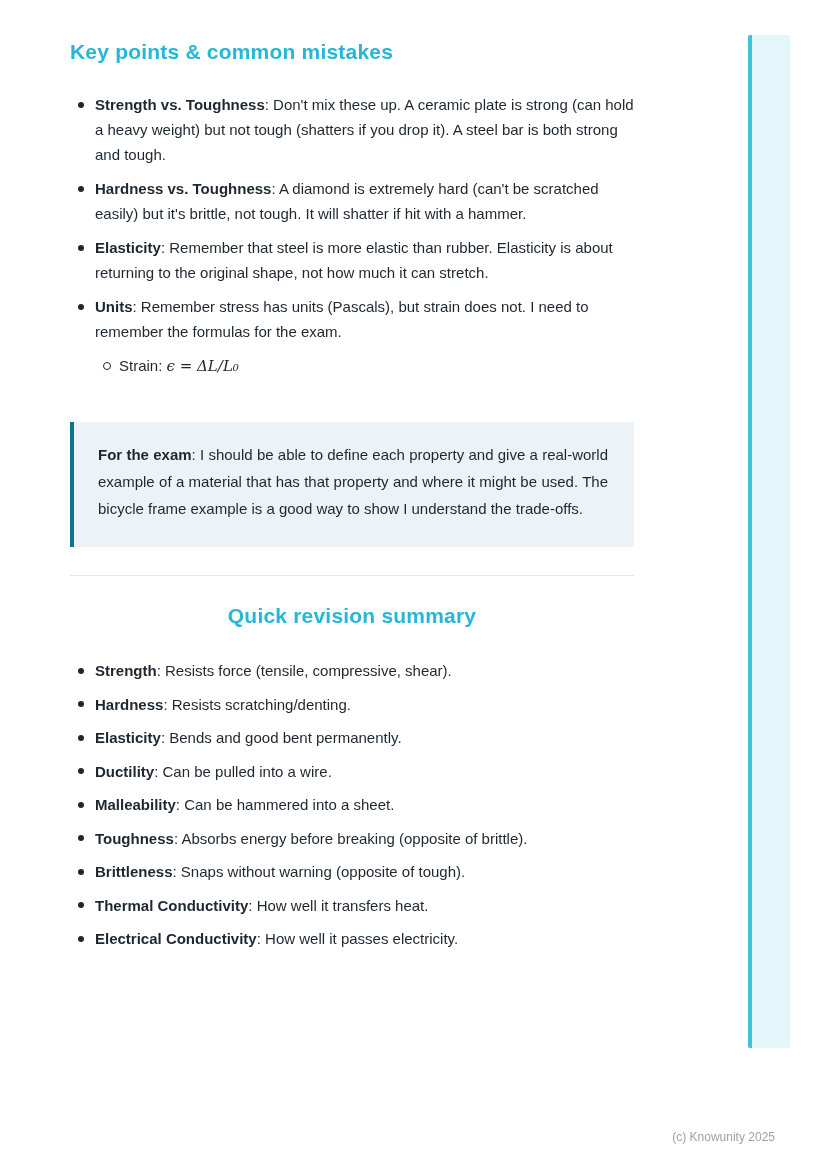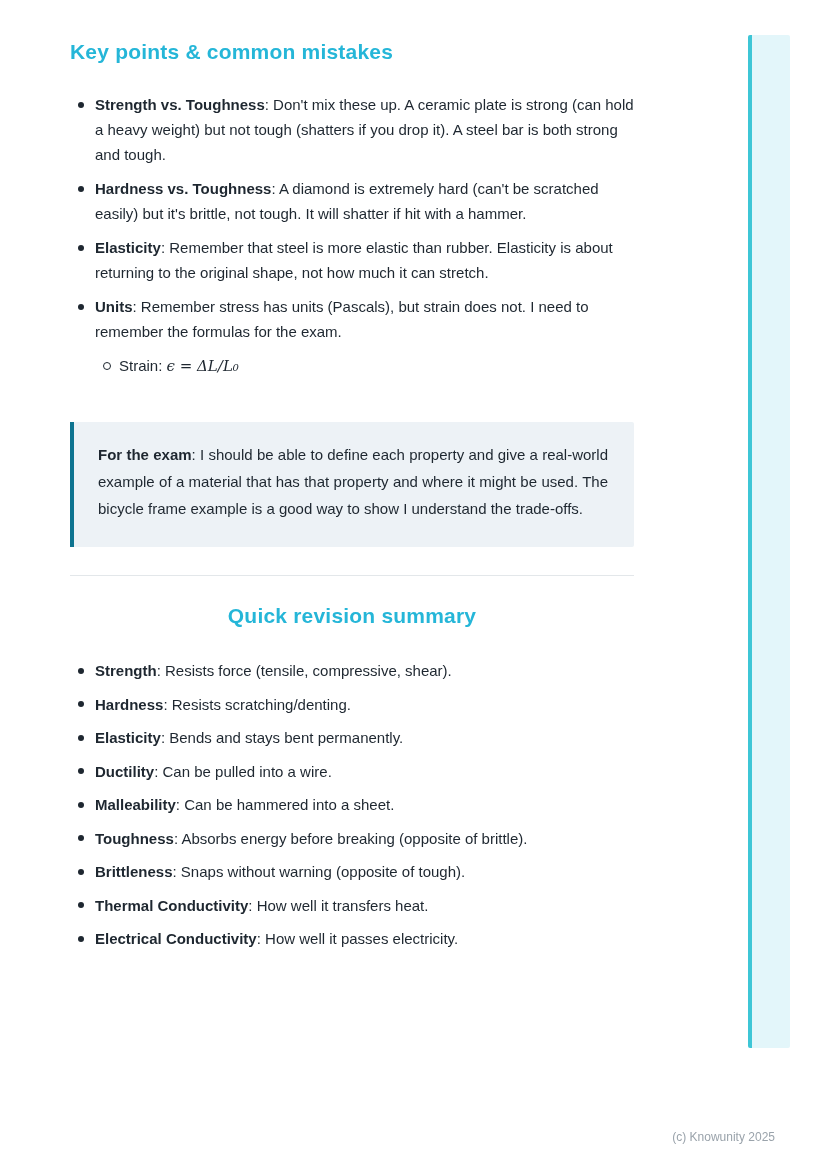--- a/index.html
+++ b/index.html
@@ -151,21 +151,21 @@
     <h1 class="section-title">Quick revision summary</h1>
 
     <ul class="bullets summary">
       <li>
         <span class="term">Strength</span><span>: Resists force (tensile, compressive, shear).</span>
       </li>
       <li>
         <span class="term">Hardness</span><span>: Resists scratching/denting.</span>
       </li>
       <li>
-        <span class="term">Elasticity</span><span>: Bends and stays bent permanently.</span>
+        <span class="term">Elasticity</span><span>: Bends and good bent permanently.</span>
       </li>
       <li>
         <span class="term">Ductility</span><span>: Can be pulled into a wire.</span>
       </li>
       <li>
         <span class="term">Malleability</span><span>: Can be hammered into a sheet.</span>
       </li>
       <li>
         <span class="term">Toughness</span><span>: Absorbs energy before breaking (opposite of brittle).</span>
       </li>

